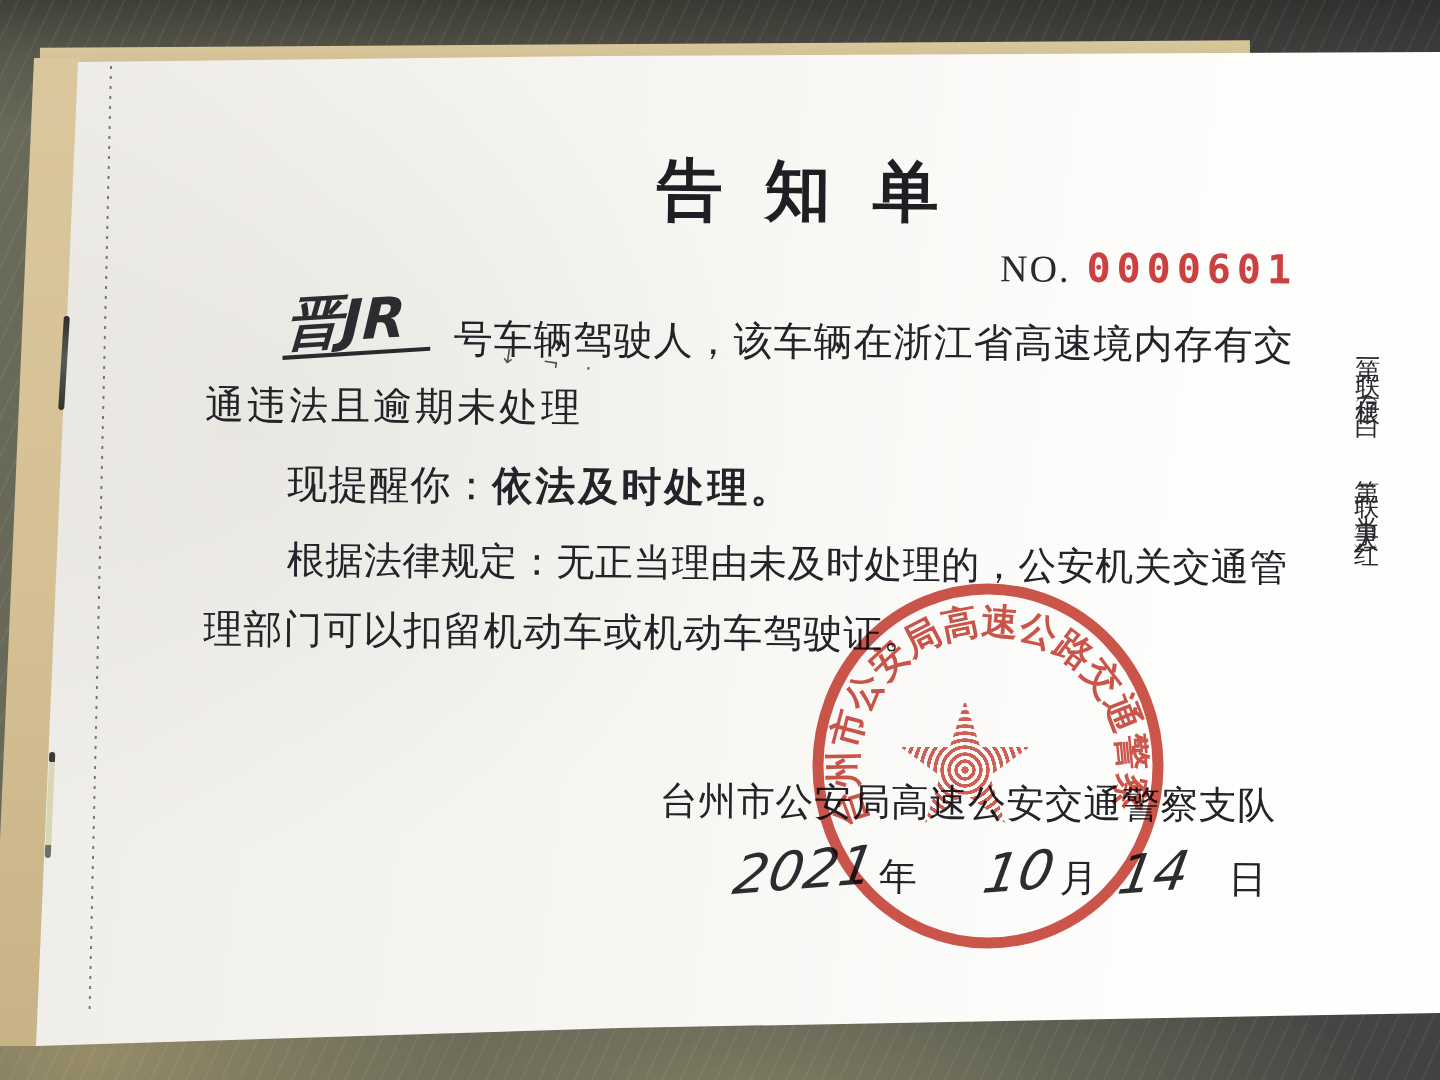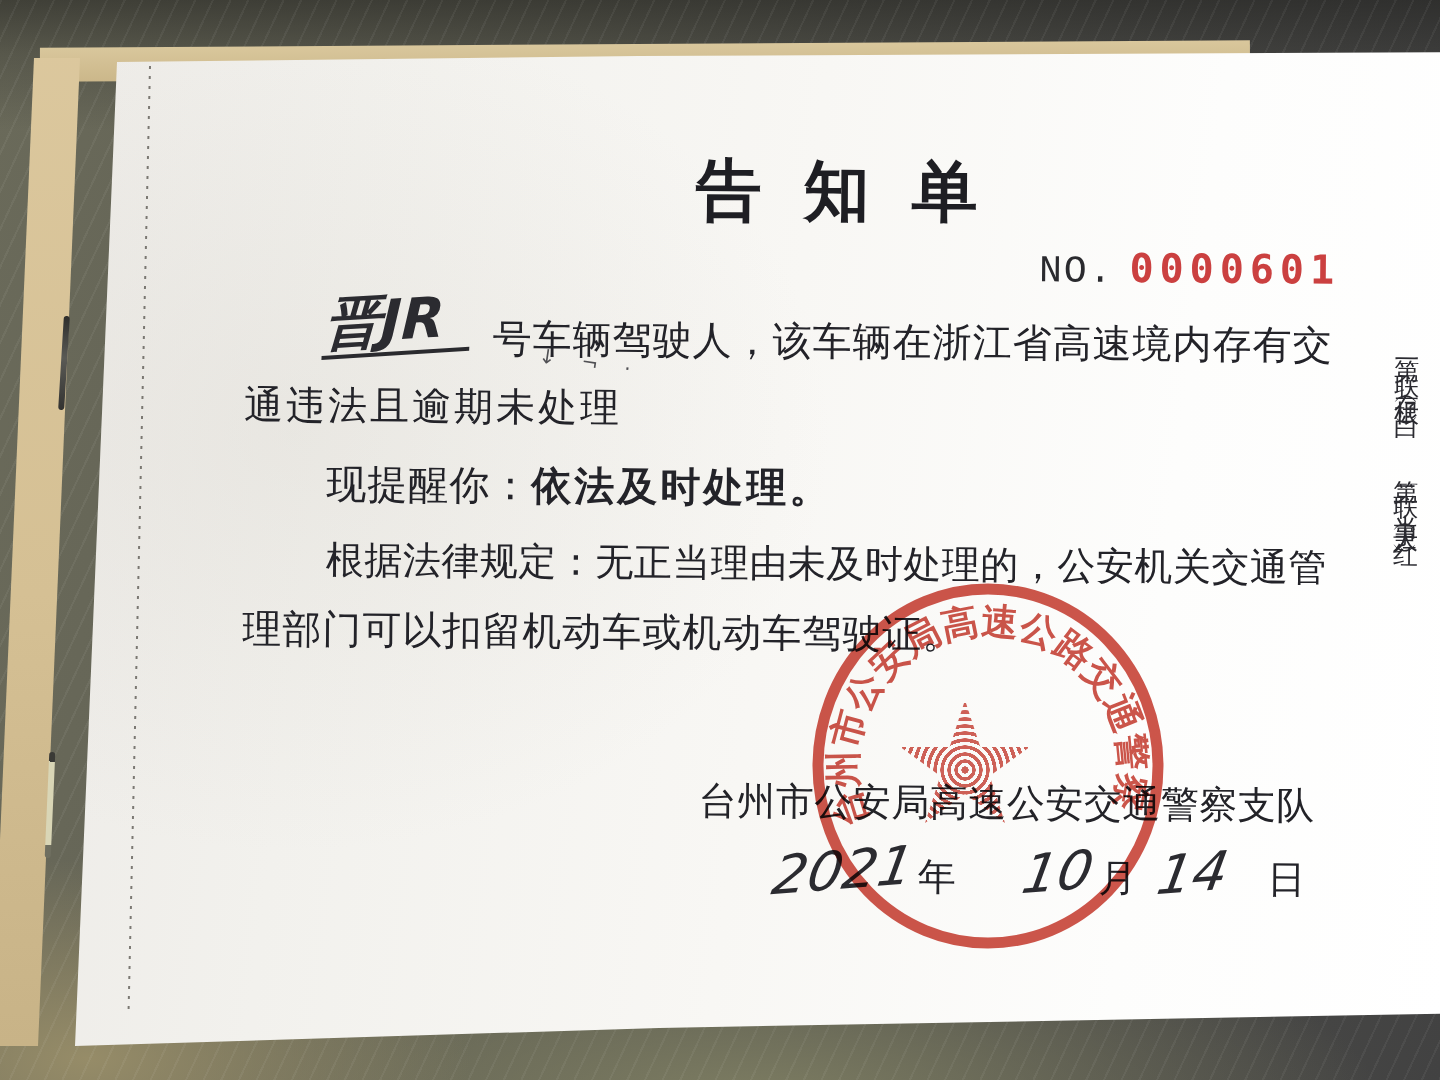--- a/index.html
+++ b/index.html
@@ -40,37 +40,36 @@
     background:linear-gradient(180deg,#3a3a36 0 9%,#d9d6b6 9% 88%,#6f6f60 88% 100%);
     transform:rotate(2.5deg);
   }
   
   .notice-paper{
     position:absolute;inset:0;
     background:
       radial-gradient(900px 700px at 18% 40%, rgba(210,206,198,.28) 0%, rgba(210,206,198,0) 60%),
       linear-gradient(97deg,#edebe7 0%,#f2f1ed 22%,#f8f7f4 52%,#fdfdfc 78%,#ffffff 100%);
     clip-path:polygon(78px 62px, 600px 56px, 1440px 52px, 1440px 1013px, 620px 1028px, 36px 1046px);
-    margin-left:39px;
   }
   .perforation-line{
     position:absolute;left:110px;top:66px;width:2px;height:948px;
     transform-origin:top center;transform:rotate(1.3deg);
     background:repeating-linear-gradient(180deg,#55524c 0 3px,rgba(0,0,0,0) 3px 10px);
     opacity:.75;
   }
   
   .paper-content{position:absolute;inset:0;transform:rotate(0.45deg);color:#232329;}
 
   .page-title{
     position:absolute;left:560px;top:146px;width:470px;text-align:center;
     font-size:66px;font-weight:700;letter-spacing:42px;text-indent:42px;color:#1e1e23;
   }
   .serial{position:absolute;left:998px;top:242px;font-size:38px;white-space:nowrap;}
-  .serial .label{color:#2a2a2e;letter-spacing:2px;font-family:Liberation Mono, monospace;}
+  .serial .label{color:#2a2a2e;letter-spacing:2px;}
   .serial .value{
     font-family:"DejaVu Sans Mono",monospace;font-weight:700;color:#cb4040;
     letter-spacing:6px;margin-left:16px;font-size:40px;
   }
   .hand{
     font-family:"DejaVu Sans",sans-serif;font-style:italic;color:#2b2b30;
   }
   .handwritten-plate{
     position:absolute;left:282px;top:292px;font-size:56px;font-weight:600;
     transform:rotate(-4deg) skewX(-6deg);

